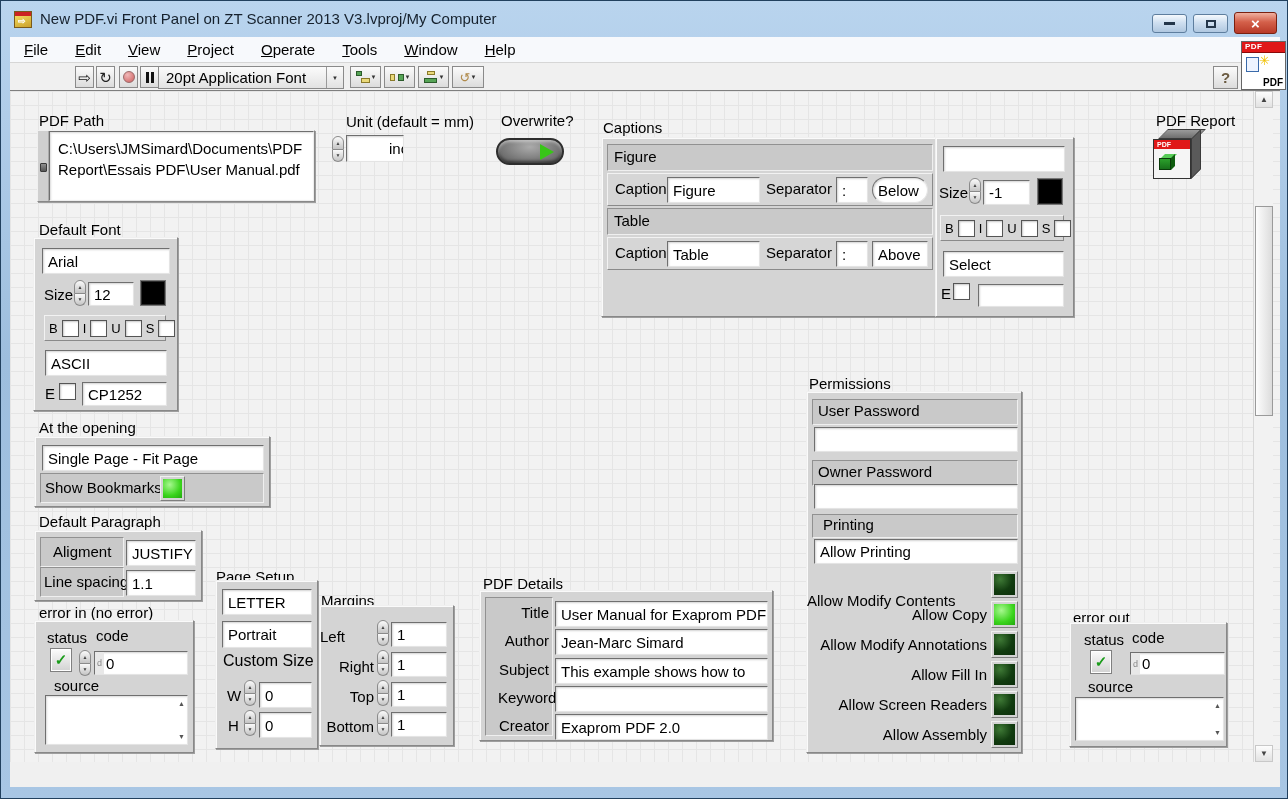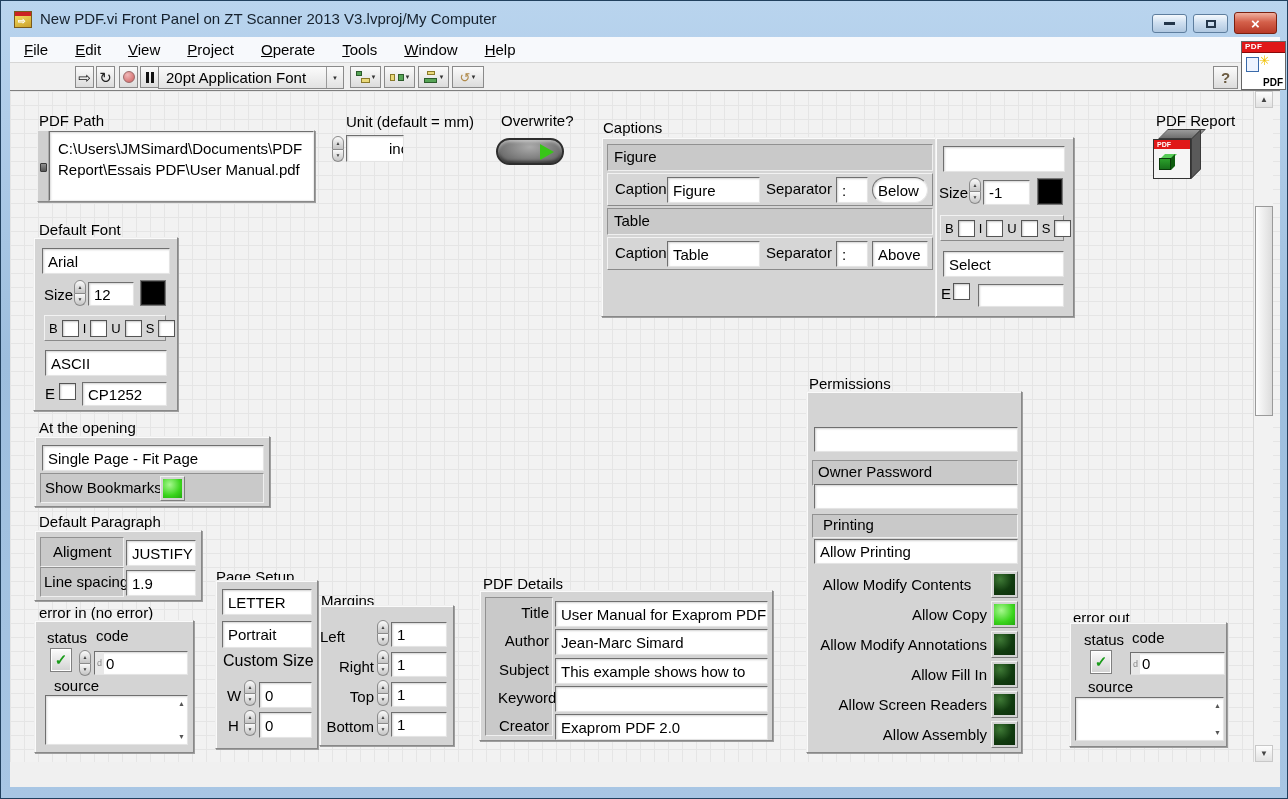--- a/index.html
+++ b/index.html
@@ -347,21 +347,21 @@
 
       <div class="flabel" style="left:29px;top:422px;">Default Paragraph</div>
       <div class="cluster" style="left:24px;top:439px;width:168px;height:71px;">
         <div class="rbar" style="left:5px;top:6px;width:84px;height:30px;">
           <span class="inlbl" style="left:12px;top:5px;">Aligment</span>
         </div>
         <div class="field" style="left:91px;top:9px;width:70px;height:26px;">JUSTIFY</div>
         <div class="rbar" style="left:5px;top:36px;width:84px;height:30px;">
           <span class="inlbl" style="left:3px;top:5px;">Line spacing</span>
         </div>
-        <div class="field" style="left:91px;top:39px;width:70px;height:26px;">1.9</div>
+        <div class="field" style="left:91px;top:39px;width:70px;height:26px;">1.1</div>
       </div>
 
       <div class="flabel" style="left:29px;top:513px;">error in (no error)</div>
       <div class="cluster" style="left:24px;top:529px;width:160px;height:133px;">
         <span class="inlbl" style="left:12px;top:8px;">status</span>
         <span class="inlbl" style="left:61px;top:6px;">code</span>
         <div class="statbtn" style="left:15px;top:27px;">
             <span>✓</span>
           </div>
         <div class="spin" style="left:44px;top:29px;">
@@ -437,31 +437,34 @@
         <span class="inlbl" style="left:5px;top:70px;width:64px;text-align:right;">Subject</span>
         <div class="field" style="left:75px;top:67px;width:213px;height:26px;">This example shows how to</div>
         <span class="inlbl" style="left:5px;top:98px;width:64px;text-align:left;margin-left:13px;">Keywords</span>
         <div class="field" style="left:75px;top:95px;width:213px;height:26px;"></div>
         <span class="inlbl" style="left:5px;top:126px;width:64px;text-align:right;">Creator</span>
         <div class="field" style="left:75px;top:123px;width:213px;height:26px;">Exaprom PDF 2.0</div>
       </div>
 
       <div class="flabel" style="left:799px;top:284px;">Permissions</div>
       <div class="cluster" style="left:796px;top:300px;width:216px;height:362px;">
+        <div class="rbar" style="left:5px;top:7px;width:206px;height:26px;">
+          <span class="inlbl" style="left:5px;top:2px;">User Password</span>
+        </div>
         <div class="field" style="left:7px;top:35px;width:204px;height:25px;"></div>
         <div class="rbar" style="left:5px;top:68px;width:206px;height:26px;">
           <span class="inlbl" style="left:5px;top:2px;">Owner Password</span>
         </div>
         <div class="field" style="left:7px;top:92px;width:204px;height:25px;"></div>
         <div class="rbar" style="left:5px;top:122px;width:206px;height:24px;">
           <span class="inlbl" style="left:10px;top:1px;">Printing</span>
         </div>
         <div class="field" style="left:7px;top:147px;width:204px;height:25px;">Allow Printing</div>
 
-        <span class="inlbl" style="left:0;top:184px;width:180px;text-align:center;">Allow Modify Contents</span>
+        <span class="inlbl" style="left:0;top:200px;width:180px;text-align:left;">Allow Modify Contents</span>
         <div class="led" style="left:184px;top:179px;width:27px;height:27px;">
             <div class="li"></div>
           </div>
         <span class="inlbl" style="left:0;top:214px;width:180px;text-align:right;">Allow Copy</span>
         <div class="led on" style="left:184px;top:209px;width:27px;height:27px;">
             <div class="li"></div>
           </div>
         <span class="inlbl" style="left:0;top:244px;width:180px;text-align:right;">Allow Modify Annotations</span>
         <div class="led" style="left:184px;top:239px;width:27px;height:27px;">
             <div class="li"></div>

